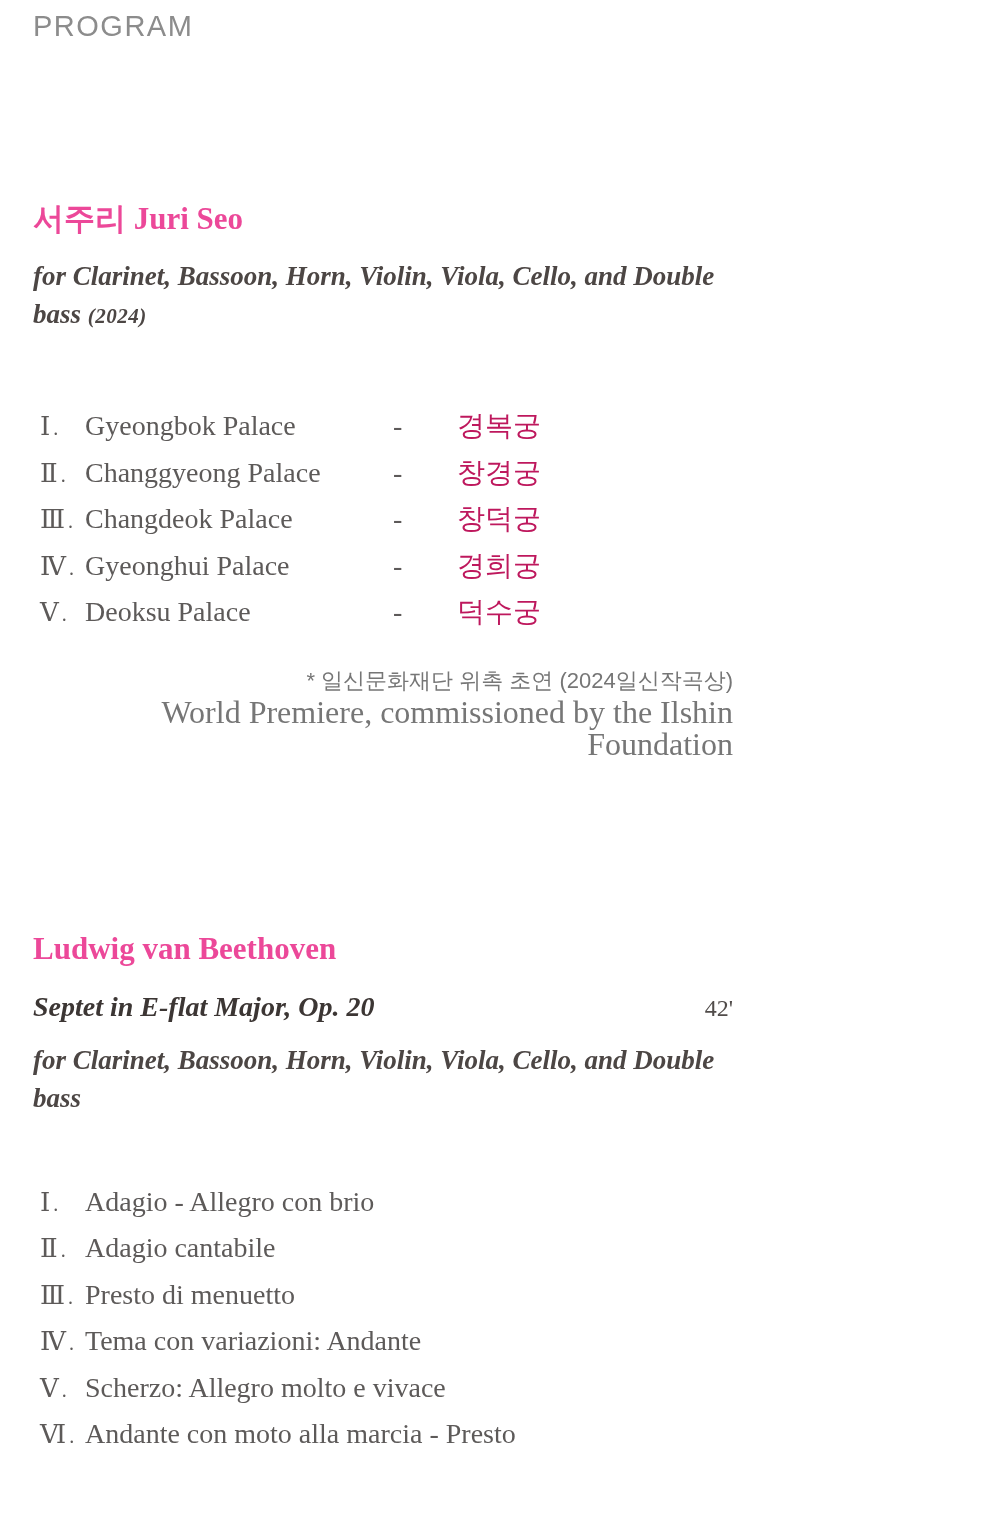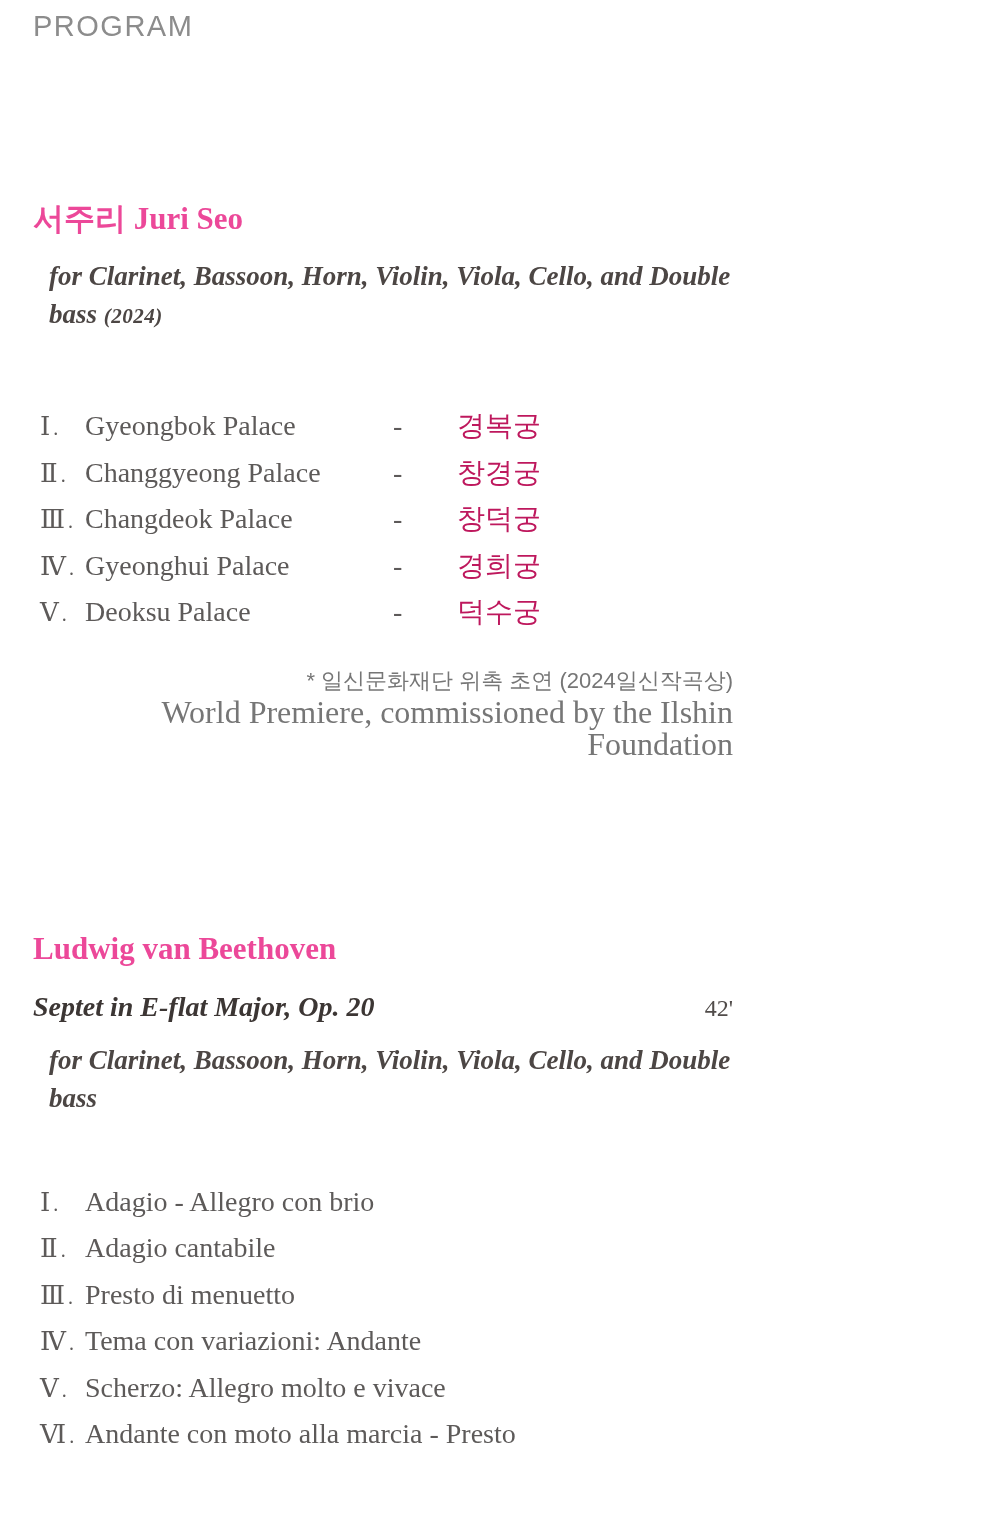--- a/index.html
+++ b/index.html
@@ -56,21 +56,20 @@
     color: #514c4a;
     font-style: normal;
     white-space: nowrap;
   }
   .instrumentation {
     font-style: italic;
     font-weight: 700;
     font-size: 27px;
     line-height: 38px;
     color: #4c4644;
-    margin-left: 16px;
   }
   .instrumentation.first { margin-top: 17px; }
   .instrumentation.second { margin-top: 14px; }
   .year {
     font-size: 0.78em;
     letter-spacing: 0.5px;
   }
   .movement-list { margin-top: 68px; margin-left: 7px; }
   .movement-list.second { margin-top: 62px; }
   .movement-row {

